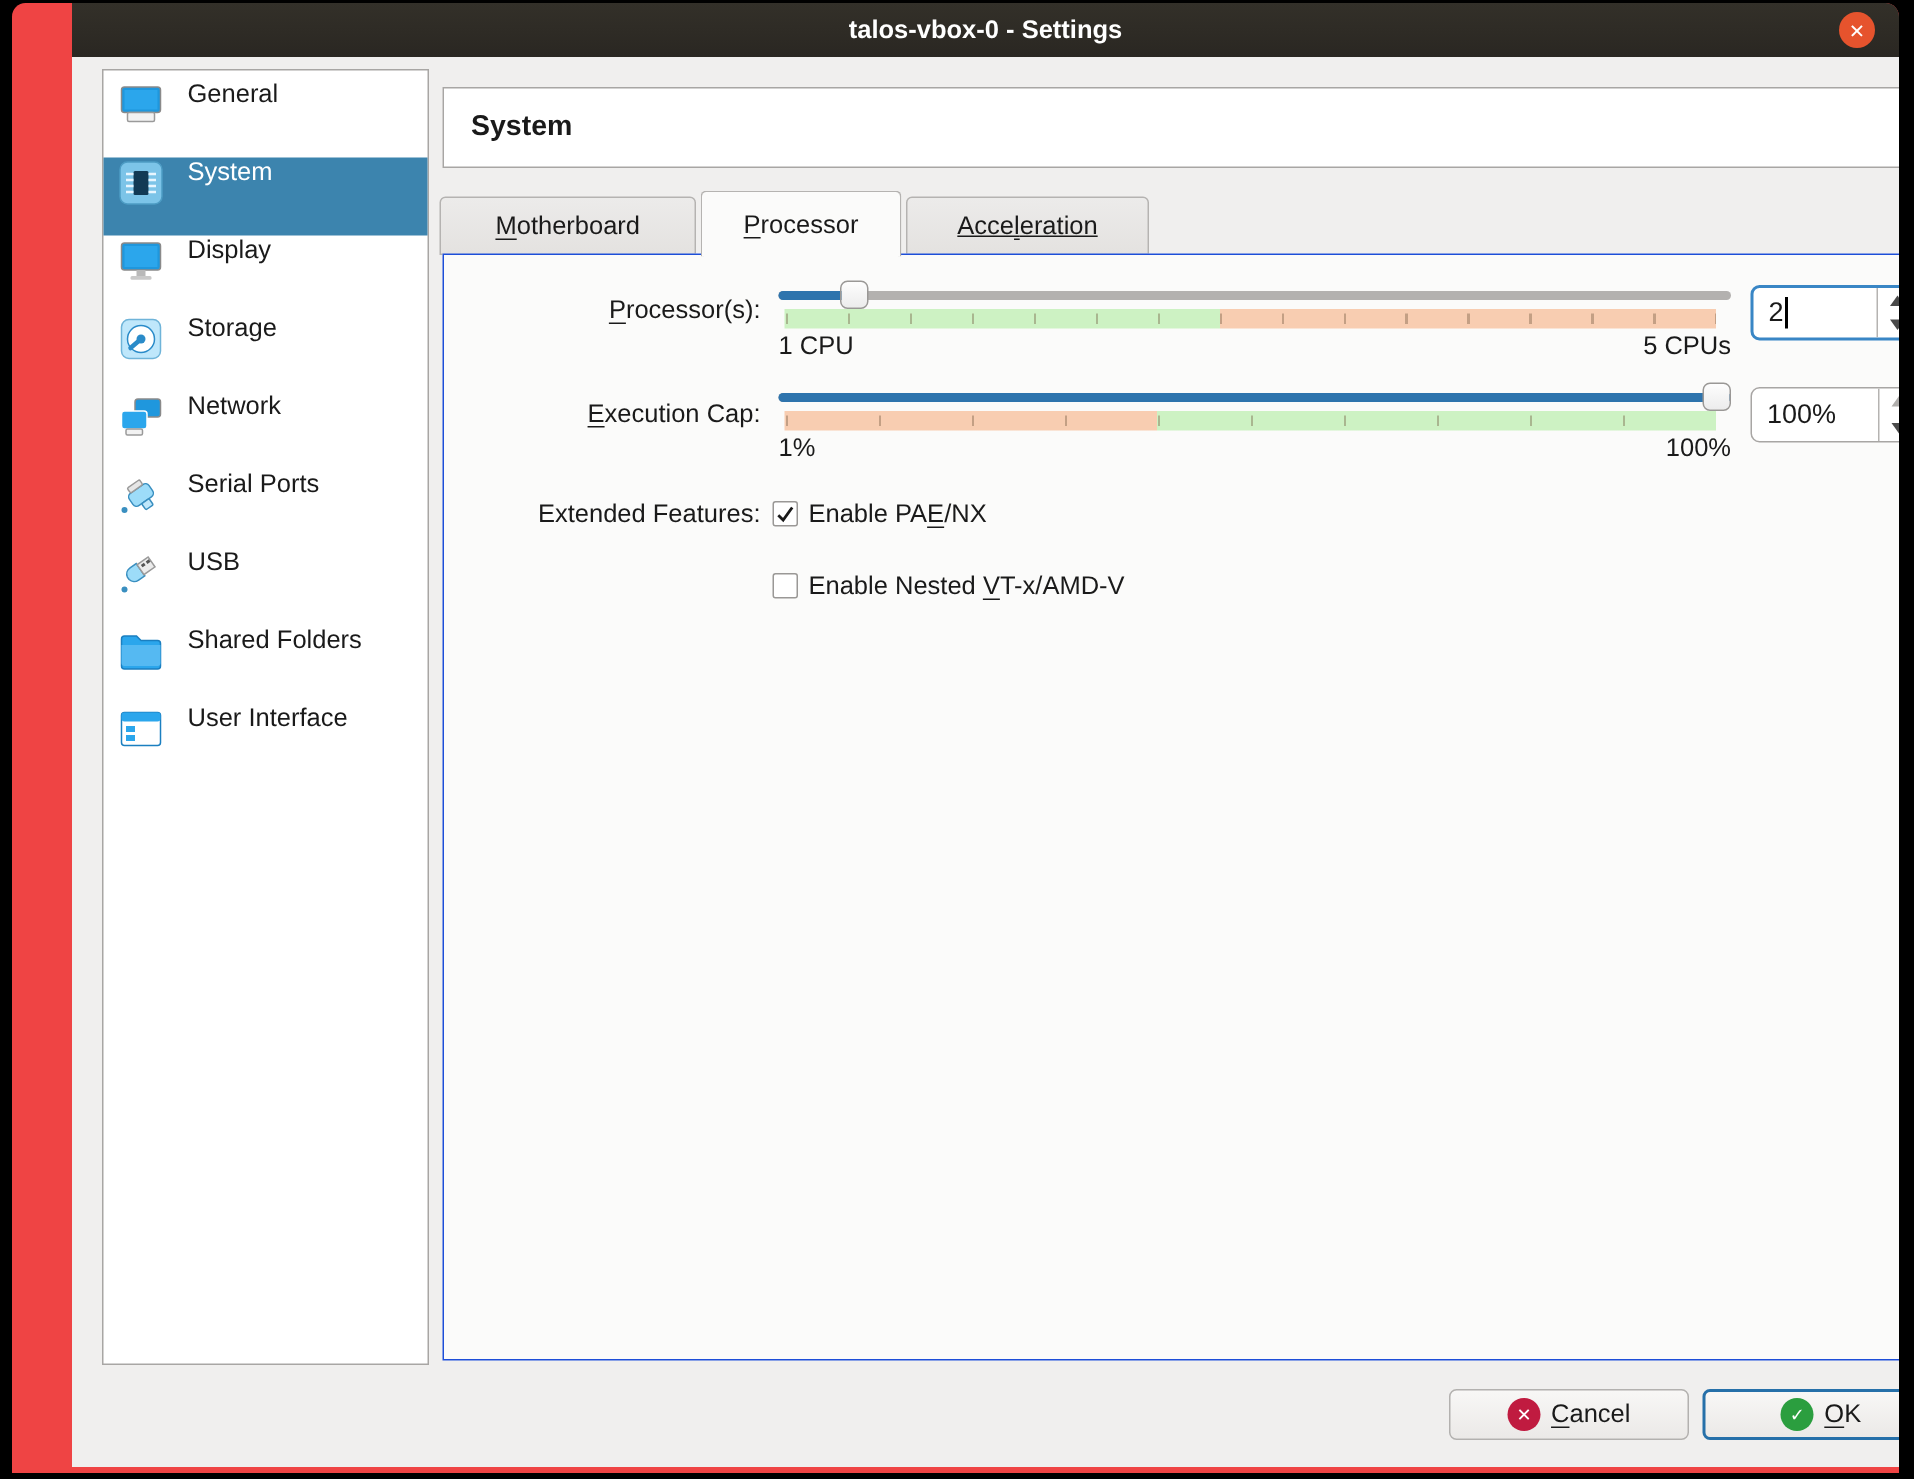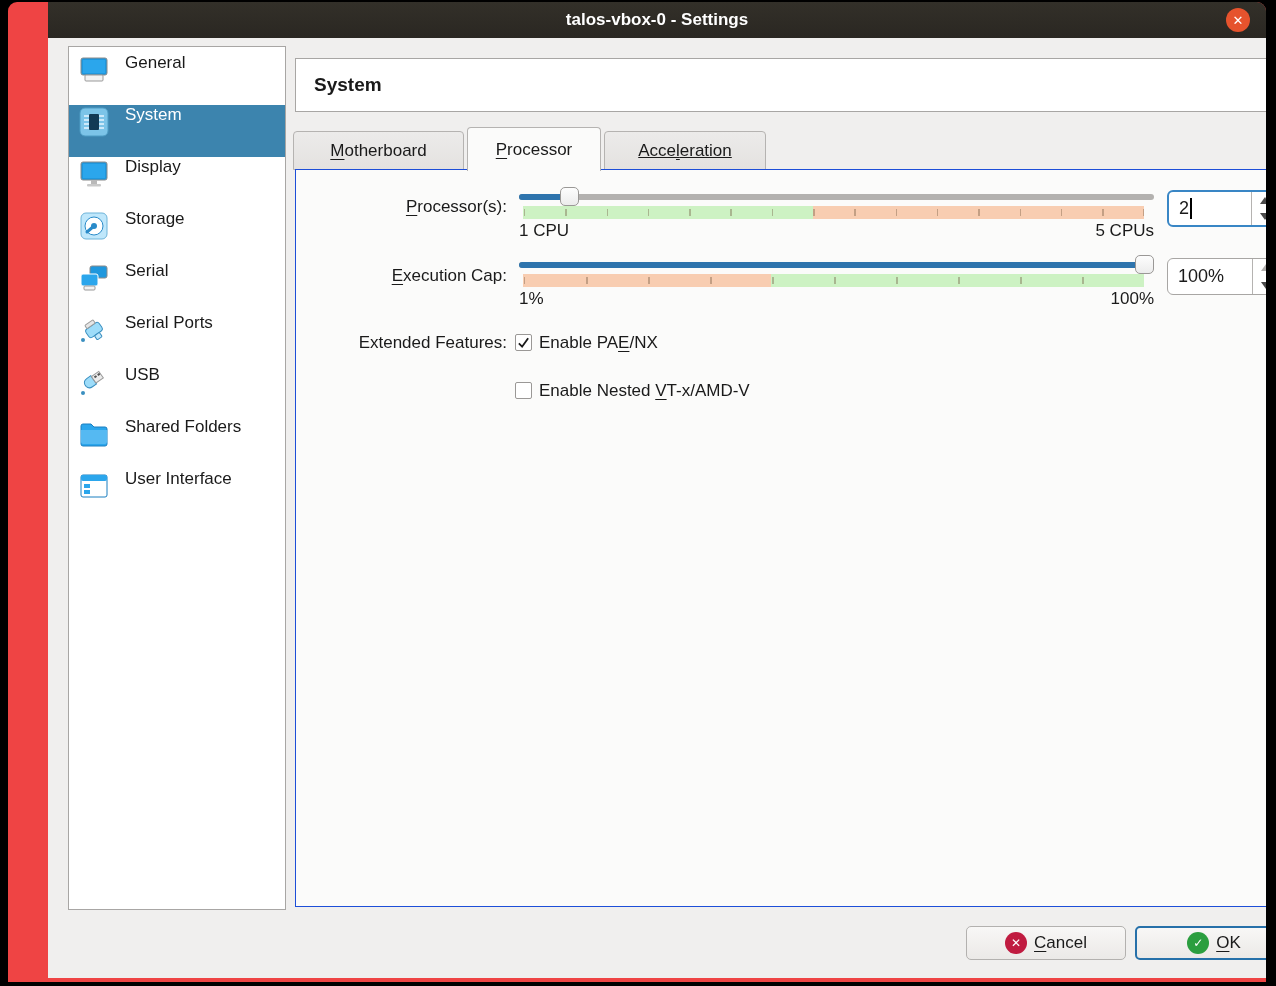--- a/index.html
+++ b/index.html
@@ -155,21 +155,21 @@
 
 
       <div class="side-item">
         <span class="side-icon">
           <svg viewBox="0 0 34 34">
               <rect x="13" y="5" width="17" height="12" rx="2" fill="#1f97dd" stroke="#8a8a8a"></rect>
               <rect x="4" y="13" width="17" height="12" rx="2" fill="#2ba6ec" stroke="#fff"></rect>
               <rect x="7" y="25" width="11" height="4" rx="1" fill="#f2f2f2" stroke="#9a9a9a"></rect>
             </svg>
         </span>
-        <span class="side-label">Serial</span>
+        <span class="side-label">Network</span>
       </div>
 
       <div class="side-item">
         <span class="side-icon">
           <svg viewBox="0 0 34 34">
               <g transform="rotate(-35 17 17)">
                 <rect x="9" y="12" width="16" height="10" rx="3" fill="#9ddcf9" stroke="#3a8fc0"></rect>
                 <rect x="12" y="8" width="10" height="4" rx="1" fill="#e6e6e6" stroke="#9a9a9a"></rect>
                 <rect x="14" y="22" width="6" height="5" rx="1" fill="#bfe7fb" stroke="#3a8fc0"></rect>
               </g>

